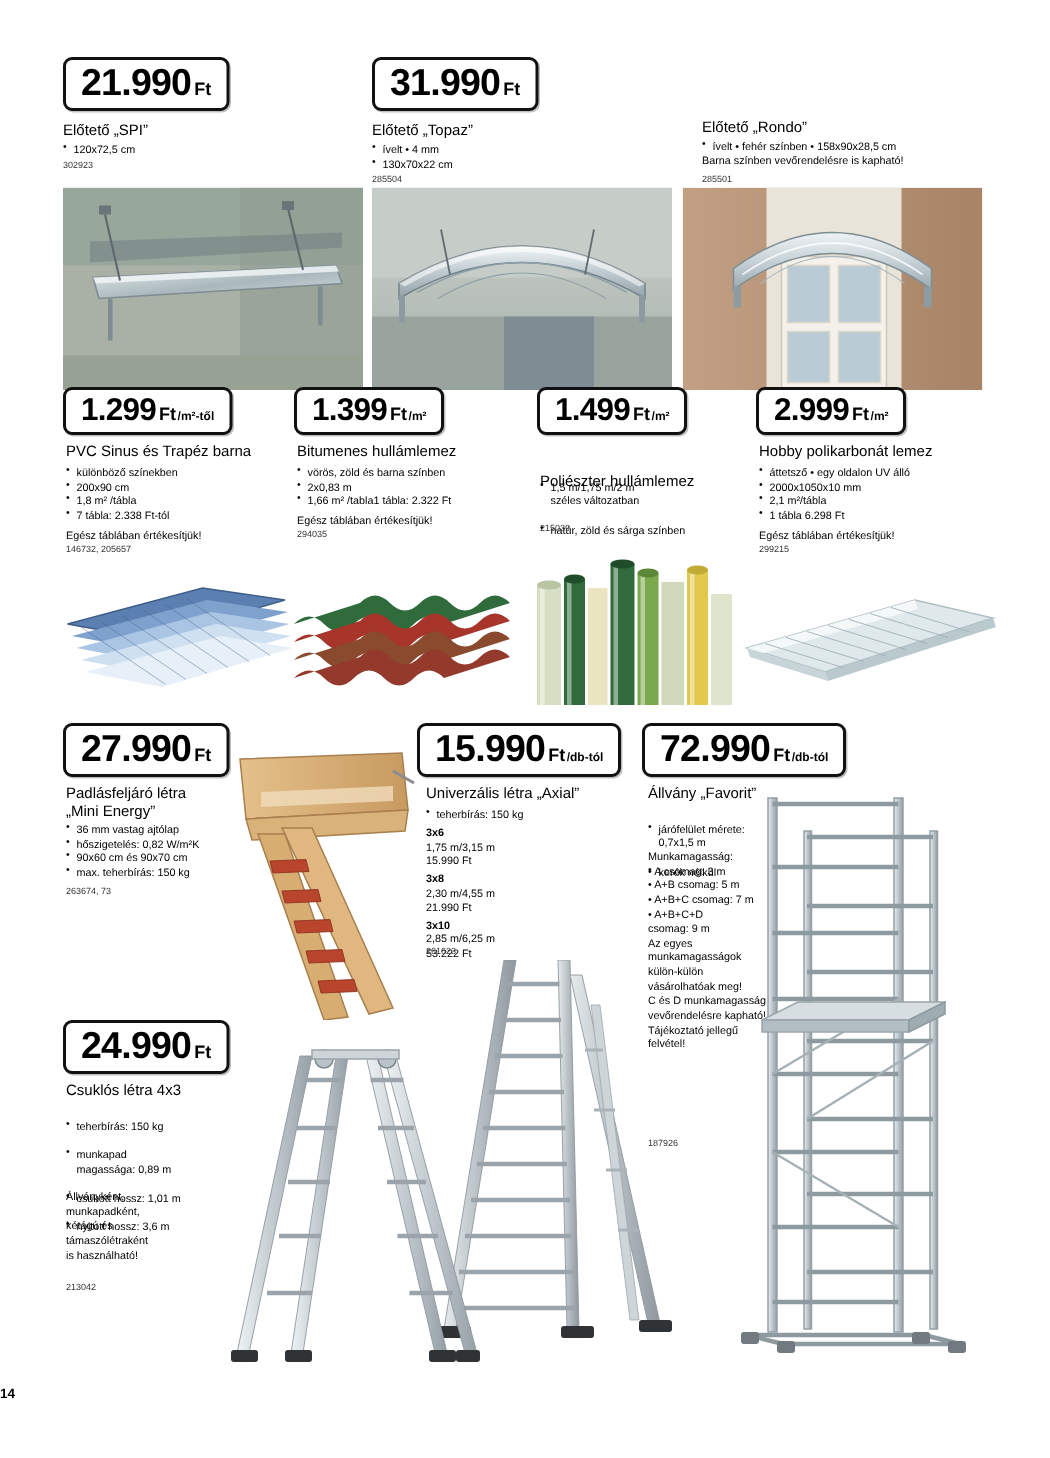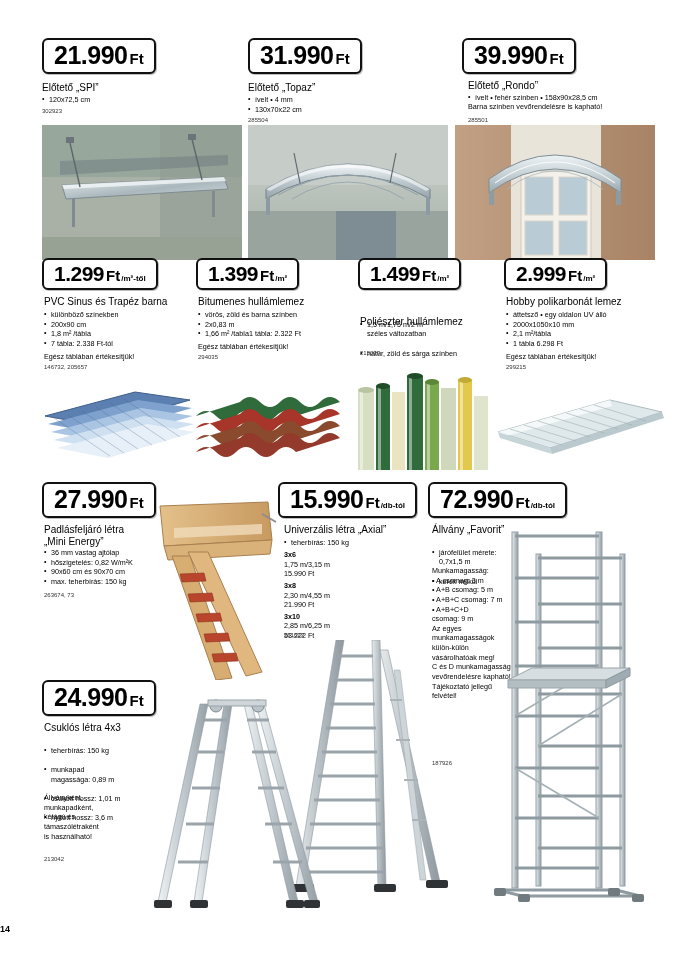--- a/index.html
+++ b/index.html
@@ -23,21 +23,21 @@
     white-space:nowrap;
     line-height:1;
     box-shadow:1px 1px 0 rgba(0,0,0,.25);
   }
   .price .num{
     font-size:25px;
     font-weight:bold;
     letter-spacing:-.5px;
     font-family:"Liberation Sans", sans-serif;
   }
-  .price .cur{font-size:15px;font-weight:bold;margin-left:2px;}
+  .price .cur{font-size:12px;font-weight:bold;margin-left:2px;}
   .price .unit{font-size:8px;font-weight:bold;margin-left:1px;}
   .price.small .num{font-size:21px;}
 
   
   .title{
     position:absolute;
     font-size:10px;
     font-weight:normal;
     line-height:1.15;
   }
@@ -146,23 +146,20 @@
       <path d="M18 64 Q100 14 182 64 L178 66 Q100 20 22 66 Z" fill="#ffffff" opacity=".55"></path>
       <path d="M30 70 Q100 30 170 70" fill="none" stroke="#8fa0a8" stroke-width="1"></path>
       <path d="M44 74 Q100 40 156 74" fill="none" stroke="#8fa0a8" stroke-width=".8"></path>
       <line x1="46" y1="28" x2="52" y2="58" stroke="#5f6b70" stroke-width="1.2"></line>
       <line x1="148" y1="28" x2="142" y2="58" stroke="#5f6b70" stroke-width="1.2"></line>
       <rect x="18" y="72" width="4" height="18" fill="#8c9aa1"></rect>
       <rect x="178" y="72" width="4" height="18" fill="#8c9aa1"></rect>
     </svg>
   </div>
 
-  <div class="price" style="left:462px;top:38px;">
-    <span class="num">39.990</span><span class="cur">Ft</span>
-  </div>
   <div class="title" style="left:468px;top:80px;width:200px;">Előtető „Rondo”</div>
   <div class="bullets" style="left:468px;top:93px;width:200px;">
     <div class="b">ívelt • fehér színben  •  158x90x28,5 cm</div>
   </div>
   <div class="note" style="left:468px;top:102px;width:200px;">Barna színben vevőrendelésre is kapható!</div>
   <div class="code" style="left:468px;top:117px;">285501</div>
 
   <div class="photo" style="left:455px;top:125px;width:200px;height:135px;">
     <svg width="200" height="135" viewBox="0 0 200 135">
       <defs>

